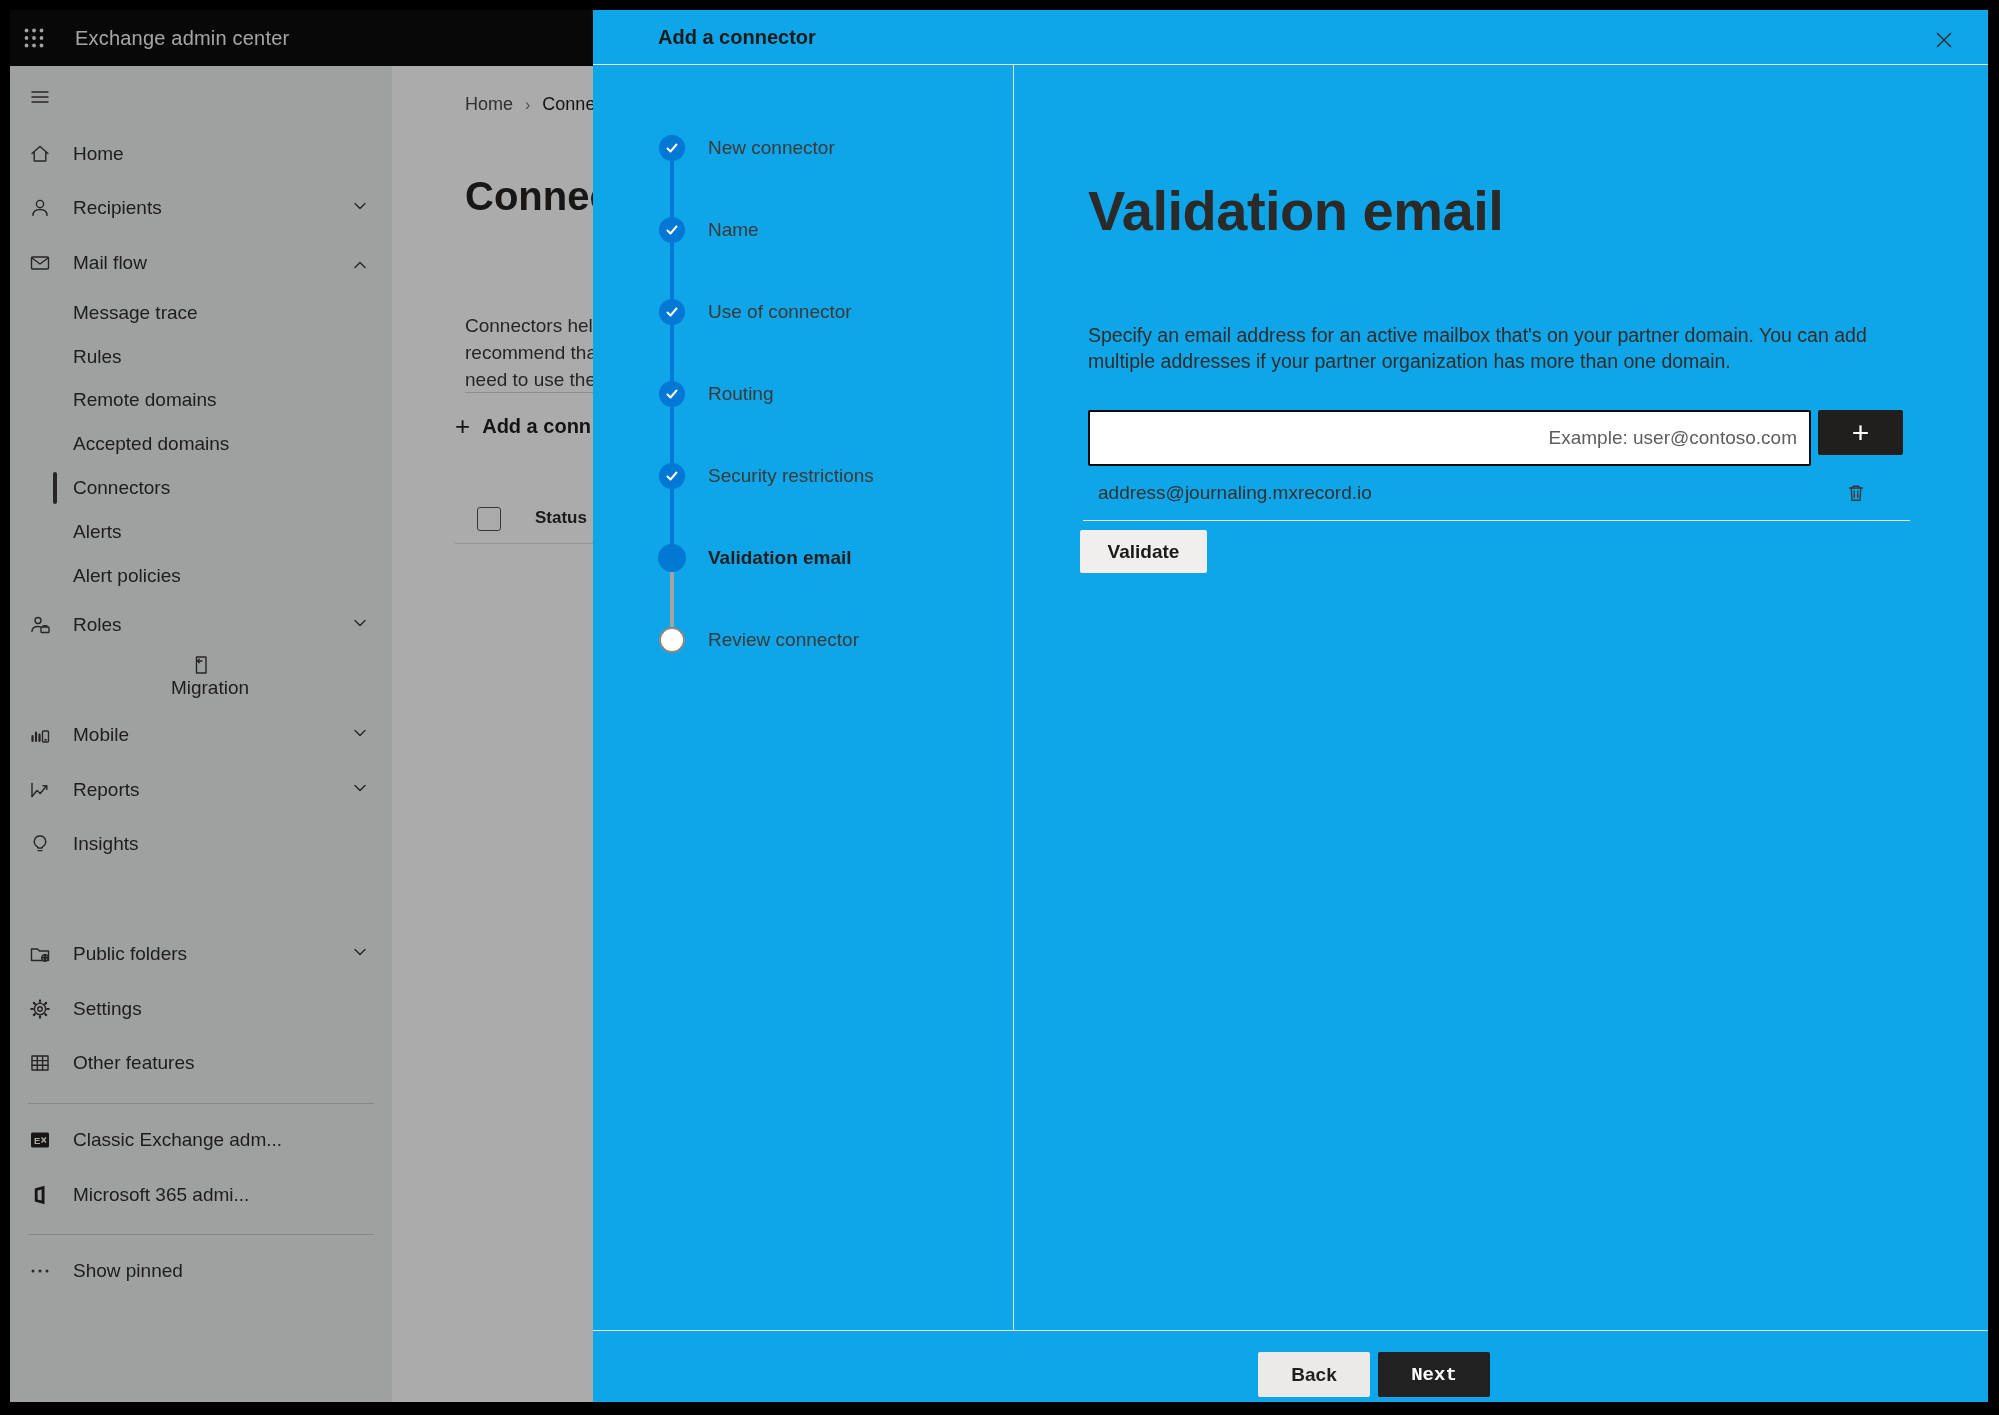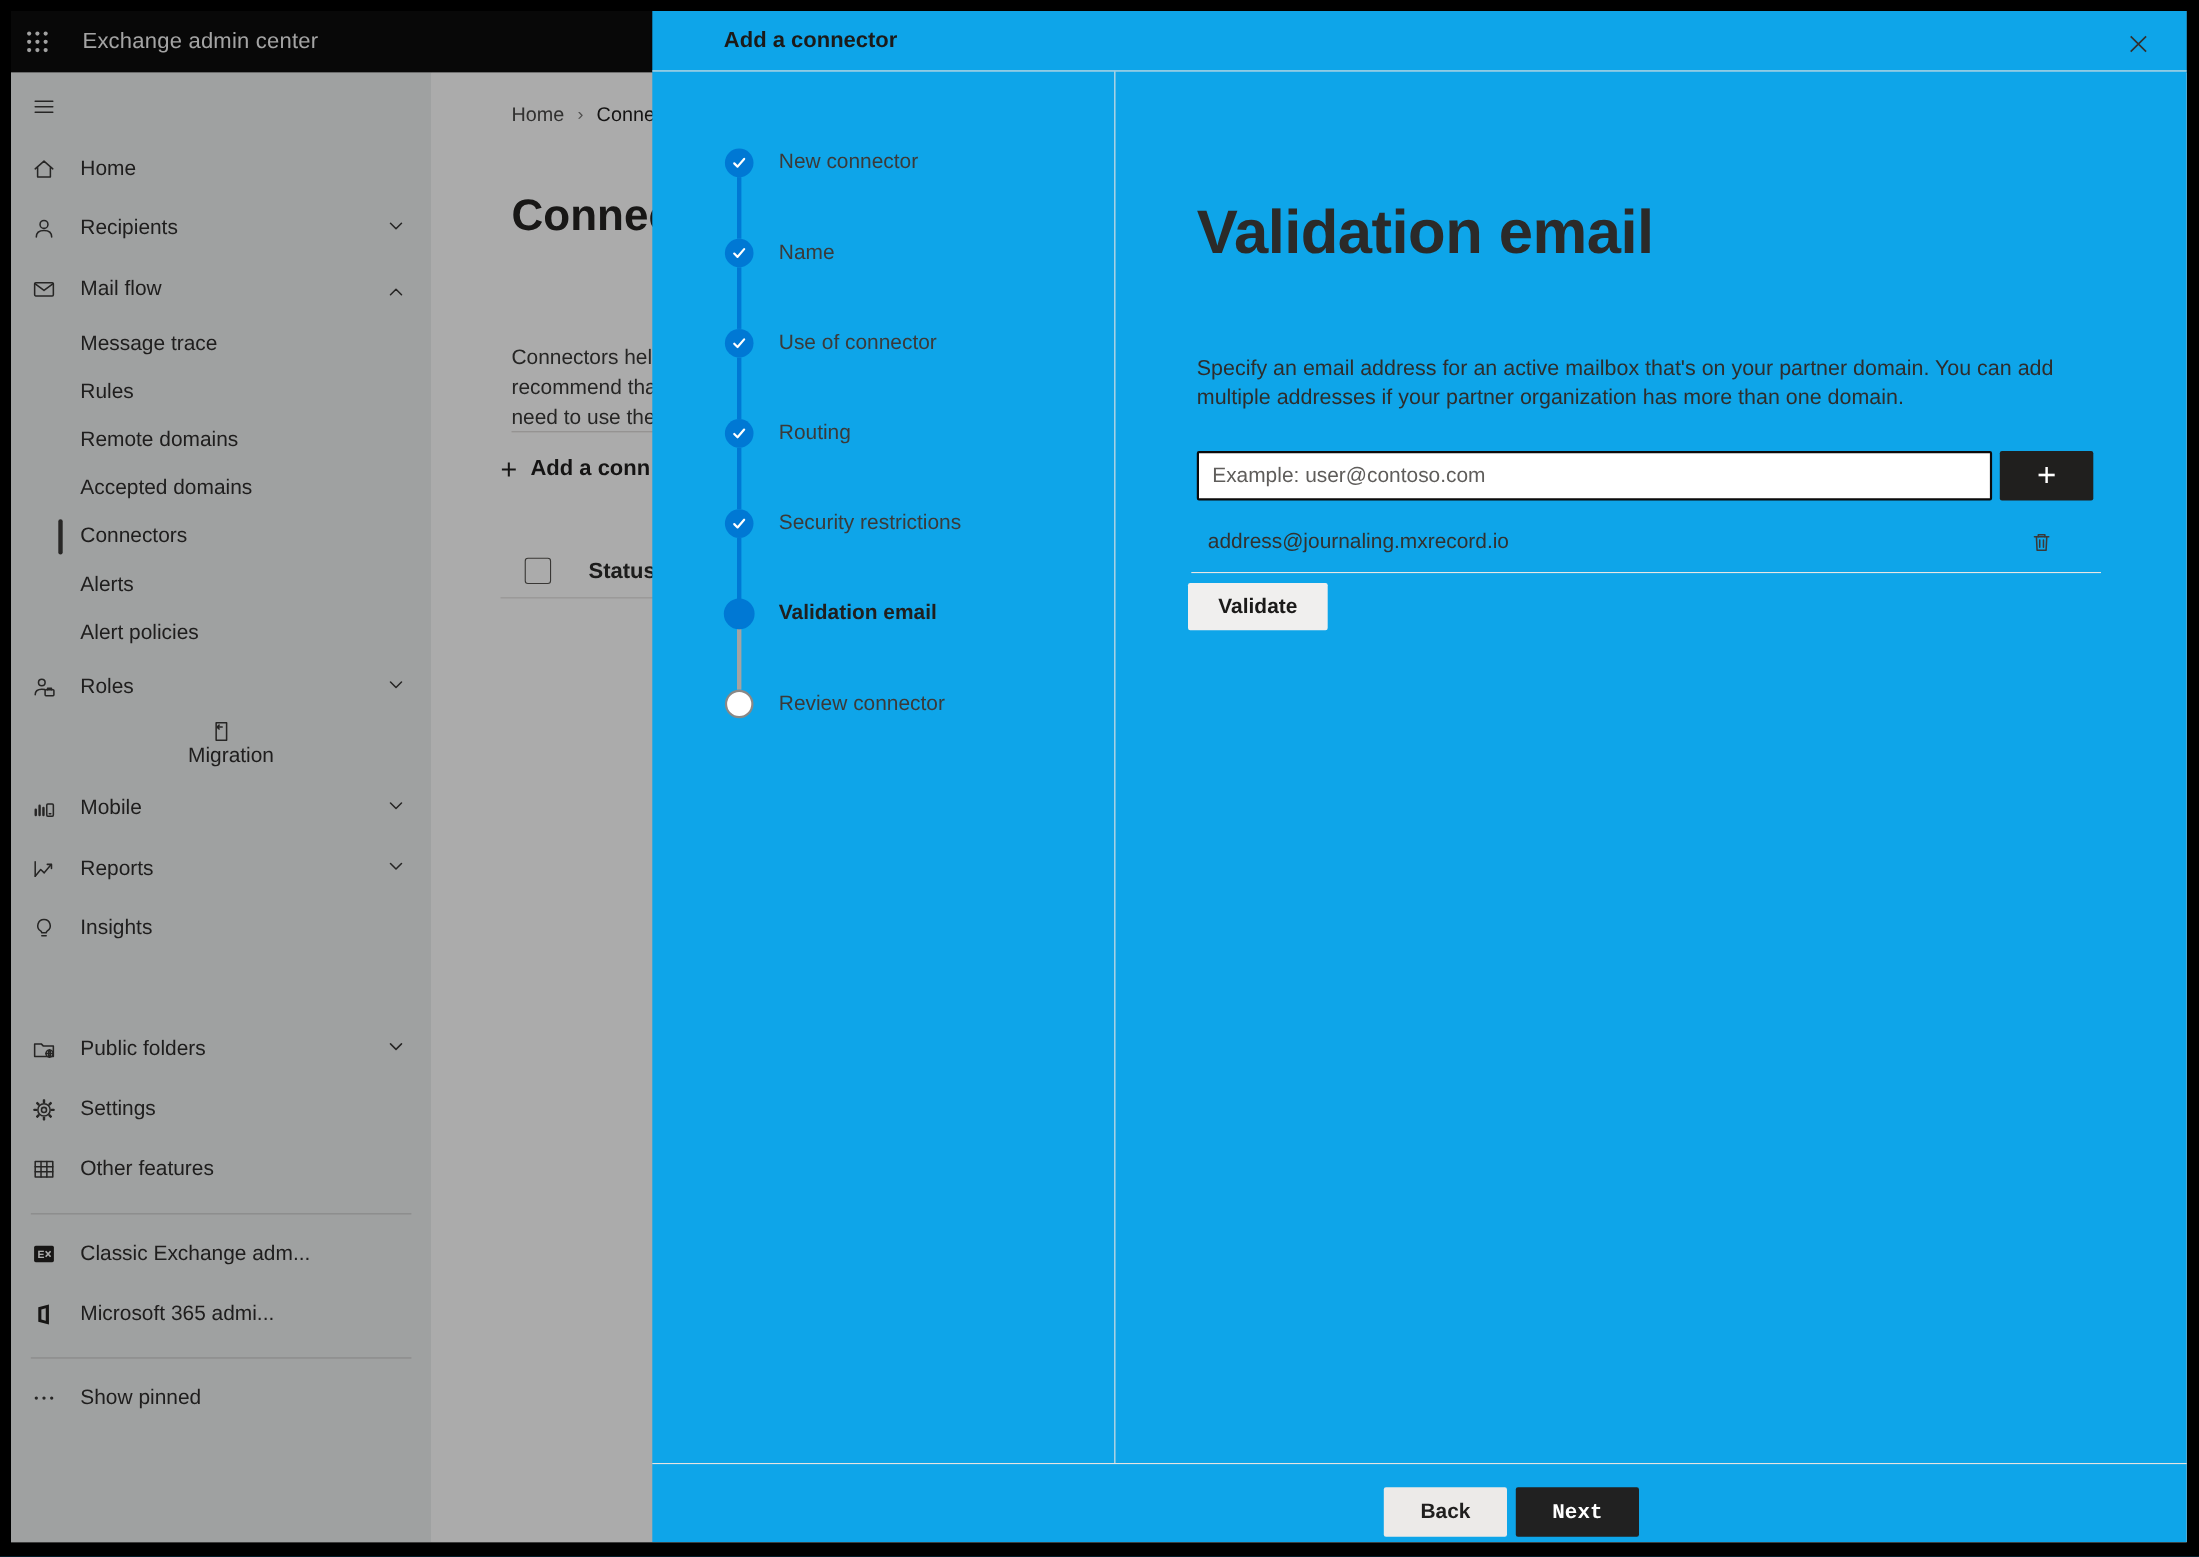--- a/index.html
+++ b/index.html
@@ -29,21 +29,21 @@
   #breadcrumb { position:absolute; left:73px; top:28px; font-size:18px; color:#4a4948; display:flex; gap:12px; align-items:center; }
   #breadcrumb .crumb-sep { color:#7a7977; font-size:16px; }
   #breadcrumb .crumb-current { color:#201f1e; }
   #page-title { position:absolute; left:73px; top:108px; font-size:40px; font-weight:bold; color:#242322; white-space:nowrap; }
   .intro-line { position:absolute; left:73px; font-size:19px; color:#3a3938; white-space:nowrap; }
   #page-div1 { position:absolute; left:73px; top:326px; width:220px; height:1px; background:#d6d4d2; }
   #add-conn-btn { position:absolute; left:63px; top:338px; height:44px; display:flex; align-items:center; gap:12px; color:#201f1e; cursor:pointer; white-space:nowrap; }
   #add-conn-btn .plus-glyph { font-size:26px; font-weight:300; line-height:1; }
   #add-conn-btn .add-label { font-size:20px; font-weight:600; }
   #tbl-checkbox { position:absolute; left:85px; top:441px; width:24px; height:24px; border:1.6px solid #55534f; border-radius:3px; cursor:pointer; background:transparent; }
-  #tbl-status { position:absolute; left:143px; top:442px; font-size:20px; font-weight:600; color:#2b2a29; }
+  #tbl-status { position:absolute; left:143px; top:442px; font-size:17px; font-weight:600; color:#2b2a29; }
   #page-div2 { position:absolute; left:63px; top:477px; width:240px; height:1px; background:#dedcda; }
 
   
   #scrim { position:absolute; left:0; top:0; width:1978px; height:1392px; background:rgba(0,0,0,0.33); }
 
   
   #modal { position:absolute; left:583px; top:0; width:1395px; height:1392px; background:#0ea5e9; }
   #modal-header { position:absolute; left:0; top:0; width:100%; height:55px; border-bottom:1px solid #e6e4e2; display:flex; align-items:center; }
   #modal-title { margin-left:65px; font-size:20px; font-weight:bold; color:#1b1a19; }
   #modal-close { position:absolute; right:30px; top:16px; width:28px; height:28px; display:flex; align-items:center; justify-content:center; cursor:pointer; }
@@ -57,21 +57,21 @@
   .step-dot.todo { background:#fff; border:2px solid #8a8886; }
   .step-label { position:absolute; left:115px; font-size:19px; color:#3b3a39; white-space:nowrap; }
   .step-label.current { font-weight:bold; color:#201f1e; }
   .step-line { position:absolute; left:77px; width:4px; }
   .step-line.blue { background:#0078d4; }
   .step-line.gray { background:#a5a3a1; }
 
   
   #panel-heading { position:absolute; left:495px; top:168px; font-size:56px; font-weight:bold; color:#2b2a29; letter-spacing:-.5px; }
   #panel-desc { position:absolute; left:495px; top:312px; width:800px; font-size:19.5px; line-height:26px; color:#2e2d2c; }
-  #email-input { position:absolute; left:495px; top:400px; width:723px; height:45px; border:2px solid #0b0b0b; border-radius:2px; background:#fff; font-size:19px; color:#201f1e; padding:13px 12px; font-family:"Liberation Sans", sans-serif; outline:none; }
+  #email-input { position:absolute; left:495px; top:400px; width:723px; height:56px; border:2px solid #0b0b0b; border-radius:2px; background:#fff; font-size:19px; color:#201f1e; padding:13px 12px; font-family:"Liberation Sans", sans-serif; outline:none;text-align:right; }
   #email-input::placeholder { color:#5f5d5b; opacity:1; }
   #add-addr-btn { position:absolute; left:1225px; top:400px; width:85px; height:45px; background:#201f1e; border:none; border-radius:2px; color:#fff; font-size:30px; font-weight:300; line-height:1; cursor:pointer; display:flex; align-items:center; justify-content:center; font-family:"Liberation Sans", sans-serif; }
   #addr-row { position:absolute; left:495px; top:458px; width:823px; height:50px; }
   #addr-text { position:absolute; left:10px; top:14px; font-size:19px; color:#32312f; }
   #addr-trash { position:absolute; right:40px; top:10px; width:30px; height:30px; display:flex; align-items:center; justify-content:center; cursor:pointer; }
   #addr-divider { position:absolute; left:490px; top:510px; width:827px; height:1px; background:#e8e6e4; }
   #validate-btn { position:absolute; left:487px; top:520px; width:127px; height:43px; background:#f0efee; border:none; border-radius:2px; font-size:19px; font-weight:600; color:#1b1a19; cursor:pointer; font-family:"Liberation Sans", sans-serif; }
 
   
   #modal-footer-div { position:absolute; left:0; top:1320px; width:100%; height:1px; background:#e6e4e2; }

